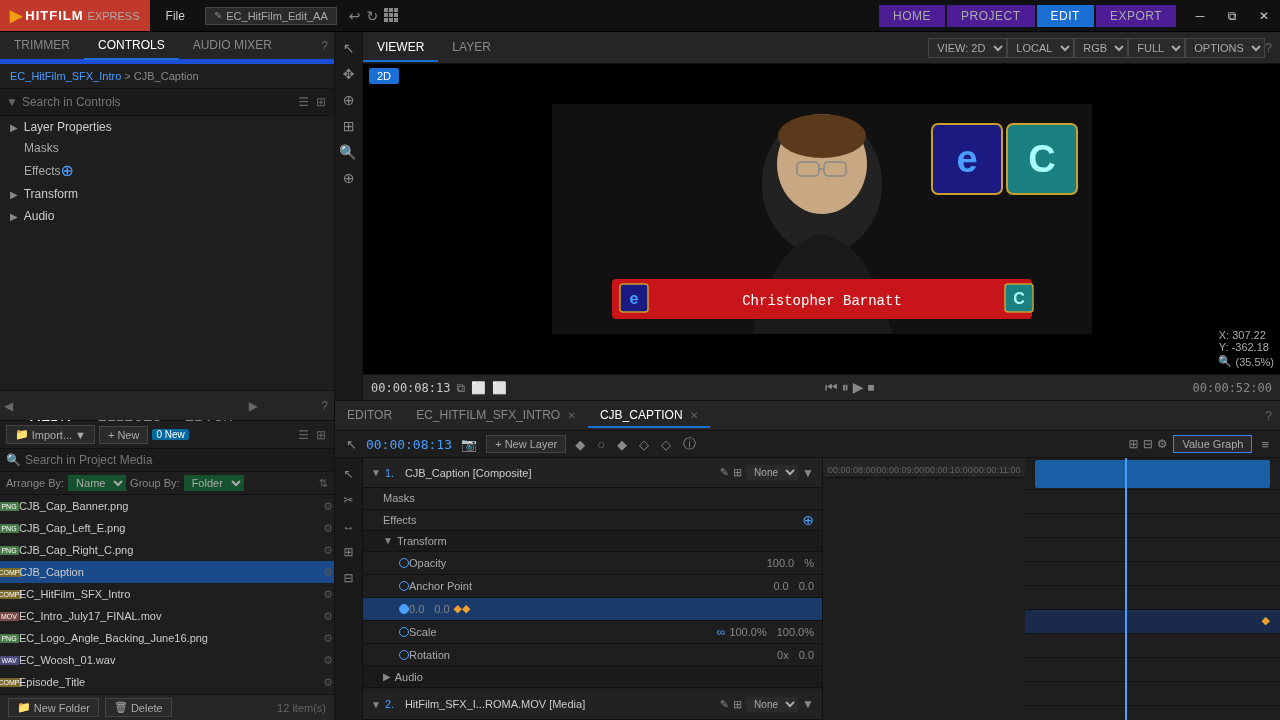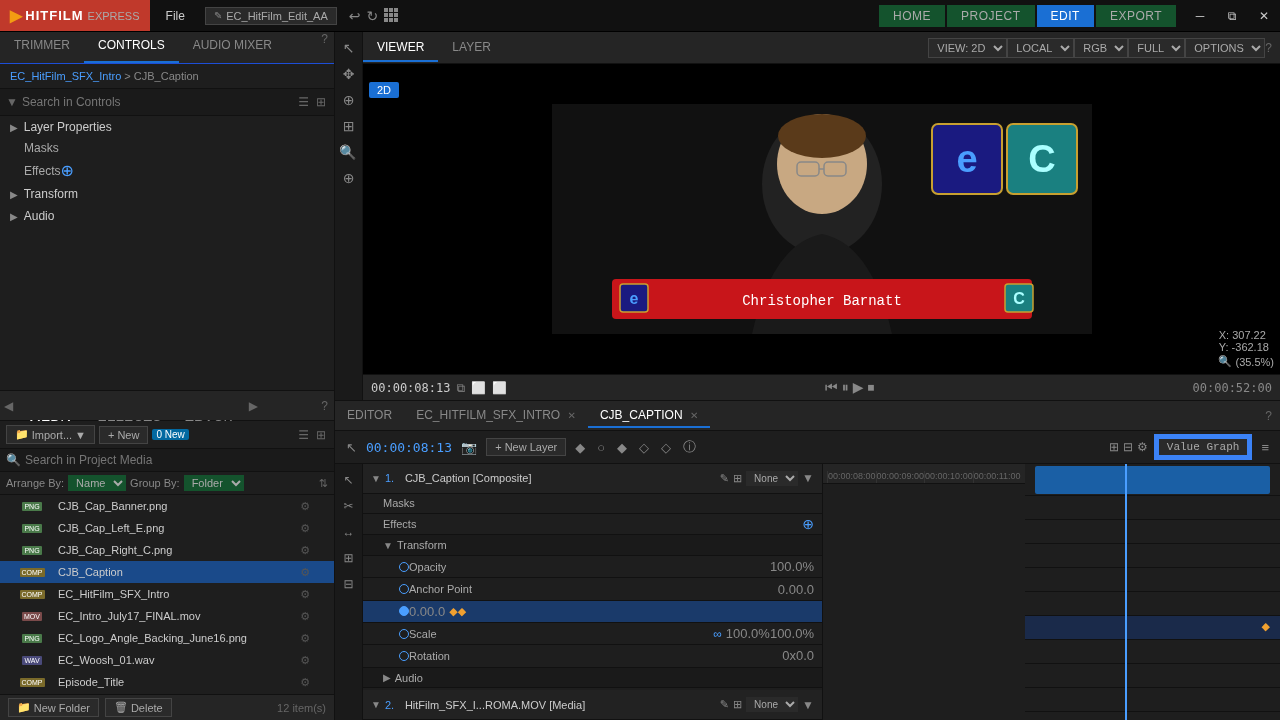--- a/index.html
+++ b/index.html
@@ -14,33 +14,33 @@
     .top-menu { display: flex; align-items: center; padding: 0 8px; gap: 4px; }
     .top-menu-item { color: #ccc; padding: 2px 8px; cursor: pointer; font-size: 12px; }
     .file-tab { display: flex; align-items: center; background: #2a2a2a; border: 1px solid #444; padding: 2px 8px; margin: 0 4px; font-size: 11px; color: #aaa; }
     .file-tab .edit-icon { color: #888; margin-right: 4px; font-size: 10px; }
     .nav-icons { display: flex; gap: 6px; padding: 0 8px; color: #888; }
     .nav-icons span { cursor: pointer; font-size: 14px; }
     .grid-icon { display: grid; grid-template-columns: 1fr 1fr 1fr; gap: 1px; width: 14px; height: 14px; cursor: pointer; }
     .grid-icon div { background: #888; width: 4px; height: 4px; }
     .spacer { flex: 1; }
     .top-nav-btns { display: flex; align-items: center; gap: 2px; margin-right: 8px; }
-    .top-nav-btn { padding: 4px 14px; background: #14532d; border: none; color: #aaa; cursor: pointer; font-size: 12px; letter-spacing: 0.5px; }
+    .top-nav-btn { padding: 4px 14px; background: #4c1d95; border: none; color: #aaa; cursor: pointer; font-size: 12px; letter-spacing: 0.5px; }
     .top-nav-btn.active { background: #1a6fd4; color: #fff; }
     .window-controls { display: flex; gap: 0; }
     .win-btn { width: 32px; height: 32px; border: none; background: transparent; color: #ccc; cursor: pointer; font-size: 12px; display: flex; align-items: center; justify-content: center; }
 
     
     .main { display: flex; height: calc(720px - 32px); }
 
     
     .left-panel { width: 335px; display: flex; flex-direction: column; background: #1e1e1e; border-right: 1px solid #111; }
 
     
-    .tab-bar { display: flex; background: #252525; border-bottom: 1px solid #1d4ed8; height: 32px; }
+    .tab-bar { display: flex; align-items: center; background: #252525; border-bottom: 5px solid #1d4ed8; height: 32px; }
     .tab-item { padding: 6px 14px; cursor: pointer; font-size: 12px; color: #888; border-bottom: 2px solid transparent; }
     .tab-item.active { color: #fff; border-bottom: 2px solid #1a6fd4; }
     .tab-help { margin-left: auto; margin-right: 6px; color: #666; cursor: pointer; }
 
     
     .controls-panel { flex: 1; overflow-y: auto; }
     .breadcrumb-bar { padding: 6px 10px; color: #888; font-size: 11px; border-bottom: 1px solid #111; }
     .breadcrumb-bar span.link { color: #4a9eff; cursor: pointer; }
     .search-bar { display: flex; align-items: center; padding: 4px 6px; background: #1a1a1a; border-bottom: 1px solid #111; gap: 4px; }
     .search-icon { color: #666; font-size: 12px; }
@@ -65,21 +65,21 @@
     .btn-new { display: flex; align-items: center; gap: 3px; background: #2a2a2a; border: 1px solid #444; padding: 2px 8px; color: #aaa; cursor: pointer; font-size: 11px; }
     .new-badge { background: #0369a1; color: #fff; padding: 0 4px; border-radius: 2px; font-size: 10px; }
     .media-view-icons { display: flex; gap: 3px; margin-left: auto; }
     .media-search { padding: 4px 6px; display: flex; align-items: center; background: #1a1a1a; border-bottom: 1px solid #111; }
     .media-search-input { flex: 1; background: transparent; border: none; color: #aaa; font-size: 12px; outline: none; }
     .arrange-bar { display: flex; align-items: center; gap: 4px; padding: 3px 6px; background: #1e1e1e; border-bottom: 1px solid #111; font-size: 11px; }
     .arrange-select { background: #14532d; border: none; color: #aaa; font-size: 11px; padding: 1px 4px; cursor: pointer; }
     .sort-btn { color: #666; cursor: pointer; margin-left: auto; }
 
     .media-list { flex: 1; overflow-y: auto; }
-    .media-item { display: flex; align-items: center; padding: 3px 24px; gap: 18px; cursor: pointer; }
+    .media-item { display: flex; align-items: center; padding: 3px 1px; gap: 2px; cursor: pointer; }
     .media-item.selected { background: #1a4a8a; }
     .media-icon { width: 16px; height: 16px; display: flex; align-items: center; justify-content: center; flex-shrink: 0; }
     .media-icon-png { background: #4a7a4a; color: #fff; font-size: 7px; padding: 1px 2px; border-radius: 1px; }
     .media-icon-mov { background: #7a4a4a; color: #fff; font-size: 7px; padding: 1px 2px; border-radius: 1px; }
     .media-icon-wav { background: #4a4a7a; color: #fff; font-size: 7px; padding: 1px 2px; border-radius: 1px; }
     .media-icon-comp { background: #7a6a2a; color: #fff; font-size: 7px; padding: 1px 2px; border-radius: 1px; }
     .media-item-name { flex: 1; font-size: 11px; color: #ccc; }
     .media-item-gear { color: #555; cursor: pointer; font-size: 11px; }
 
     .media-footer { display: flex; align-items: center; padding: 3px 8px; background: #252525; border-top: 1px solid #111; gap: 6px; }
@@ -97,21 +97,21 @@
     .viewer-section { display: flex; flex: 1; }
     .viewer-panel { flex: 1; display: flex; flex-direction: column; background: #1e1e1e; }
     .viewer-tab-bar { display: flex; align-items: center; background: #252525; border-bottom: 1px solid #111; height: 32px; }
     .viewer-tab { padding: 6px 14px; font-size: 12px; color: #888; cursor: pointer; border-bottom: 2px solid transparent; }
     .viewer-tab.active { color: #fff; border-bottom: 2px solid #1a6fd4; }
     .viewer-controls { margin-left: auto; display: flex; align-items: center; gap: 0; padding-right: 8px; }
     .viewer-dropdown { background: #2a2a2a; border: 1px solid #444; color: #aaa; font-size: 11px; padding: 2px 4px; cursor: pointer; }
     .viewer-help { color: #666; cursor: pointer; }
 
     .viewer-canvas { flex: 1; background: #000; position: relative; display: flex; align-items: center; justify-content: center; overflow: hidden; }
-    .viewer-2d-btn { position: absolute; top: 18px; left: 6px; background: #1a6fd4; color: #fff; padding: 2px 8px; font-size: 11px; cursor: pointer; border-radius: 2px; }
+    .viewer-2d-btn { position: absolute; top: 4px; left: 6px; background: #1a6fd4; color: #fff; padding: 2px 8px; font-size: 11px; cursor: pointer; border-radius: 2px; }
     .viewer-coords { position: absolute; bottom: 6px; right: 6px; color: #aaa; font-size: 11px; text-align: right; }
     .viewer-coords .coord-row { display: flex; gap: 4px; }
 
     .viewer-bottom-bar { display: flex; align-items: center; padding: 4px 8px; background: #252525; border-top: 1px solid #111; gap: 6px; }
     .timecode { color: #ccc; font-size: 12px; font-family: monospace; }
     .transport-icons { display: flex; gap: 4px; margin-left: auto; }
     .transport-btn { color: #888; cursor: pointer; font-size: 14px; }
     .timecode-end { color: #888; font-size: 12px; font-family: monospace; margin-left: auto; }
 
     
@@ -122,36 +122,36 @@
     .timeline-tab-close { color: #666; cursor: pointer; margin-left: 4px; font-size: 10px; }
     .timeline-help { margin-left: auto; color: #666; cursor: pointer; padding-right: 8px; }
 
     .timeline-toolbar { display: flex; align-items: center; padding: 3px 8px; background: #1e1e1e; border-bottom: 1px solid #111; gap: 6px; }
     .tl-timecode { color: #4a9eff; font-size: 13px; font-family: monospace; }
     .tl-btn { color: #888; cursor: pointer; font-size: 13px; padding: 1px 3px; }
     .tl-search { flex: 1; background: #2a2a2a; border: 1px solid #333; color: #aaa; font-size: 11px; padding: 2px 6px; outline: none; }
     .tl-add-layer { display: flex; align-items: center; gap: 3px; background: #2a2a2a; border: 1px solid #444; padding: 2px 8px; color: #aaa; font-size: 11px; cursor: pointer; }
     .tl-icons { display: flex; gap: 4px; margin-left: auto; }
     .tl-icon { color: #888; cursor: pointer; font-size: 12px; }
-    .value-graph-btn { background: #2a2a2a; border: 5px solid #3b82f6; padding: 2px 8px; color: #aaa; font-size: 11px; cursor: pointer; font-family: Liberation Mono, monospace; }
+    .value-graph-btn { background: #2a2a2a; border: 1px solid #3b82f6; padding: 2px 8px; color: #aaa; font-size: 11px; cursor: pointer; }
 
     .timeline-body { display: flex; flex: 1; overflow: hidden; }
     .timeline-tracks { width: 450px; display: flex; flex-direction: column; background: #1e1e1e; border-right: 1px solid #111; overflow-y: auto; }
     .track-header { display: flex; align-items: center; padding: 4px 8px; gap: 4px; border-bottom: 1px solid #111; height: 32px; background: #222; }
     .track-expand { color: #888; cursor: pointer; font-size: 10px; }
     .track-num { color: #4a9eff; font-size: 11px; width: 16px; }
     .track-name { flex: 1; color: #ccc; font-size: 11px; }
     .track-icon { color: #888; font-size: 11px; }
     .track-mode { background: #2a2a2a; border: none; color: #aaa; font-size: 10px; padding: 1px 4px; cursor: pointer; }
     .track-pen { color: #888; cursor: pointer; font-size: 11px; }
 
     .track-prop { display: flex; align-items: center; padding: 2px 8px 2px 28px; border-bottom: 1px solid #111; height: 26px; cursor: pointer; }
     .track-prop.selected { background: #1a3a6a; }
     .prop-name { flex: 1; color: #aaa; font-size: 11px; }
-    .prop-values { display: flex; gap: 0; color: #888; font-size: 13px; }
+    .prop-values { display: flex; gap: 10px; color: #888; font-size: 11px; }
     .prop-circle { width: 10px; height: 10px; border-radius: 50%; border: 1px solid #4a9eff; background: transparent; cursor: pointer; }
     .prop-circle.filled { background: #4a9eff; }
 
     .sub-header { display: flex; align-items: center; padding: 2px 8px 2px 16px; border-bottom: 1px solid #111; height: 24px; background: #1e1e1e; }
     .sub-header-name { color: #aaa; font-size: 11px; }
     .sub-header-add { color: #4a9eff; cursor: pointer; font-size: 14px; margin-left: auto; }
 
     .section-header { display: flex; align-items: center; padding: 2px 8px 2px 24px; border-bottom: 1px solid #111; height: 24px; background: #1a1a1a; }
     .section-header .expand { color: #888; font-size: 10px; cursor: pointer; margin-right: 4px; }
     .section-name { color: #aaa; font-size: 11px; }

